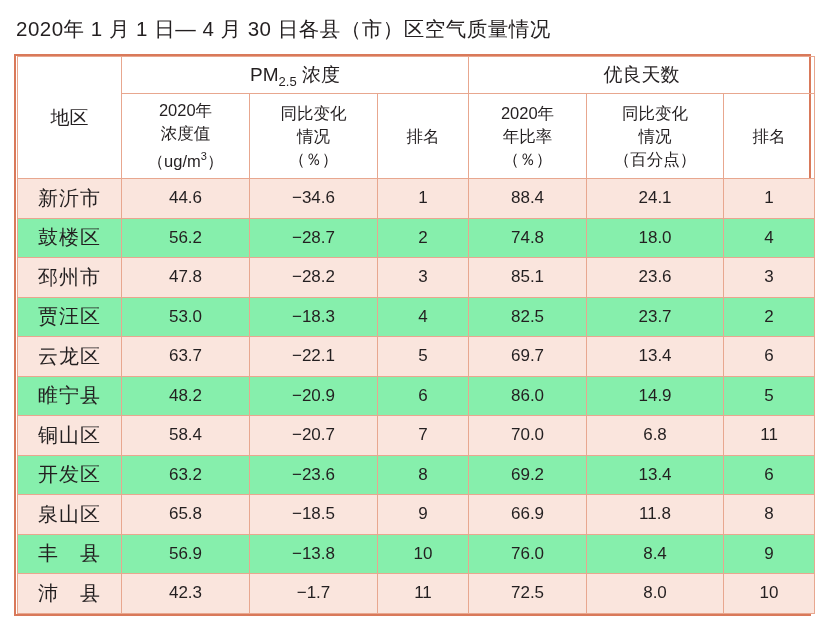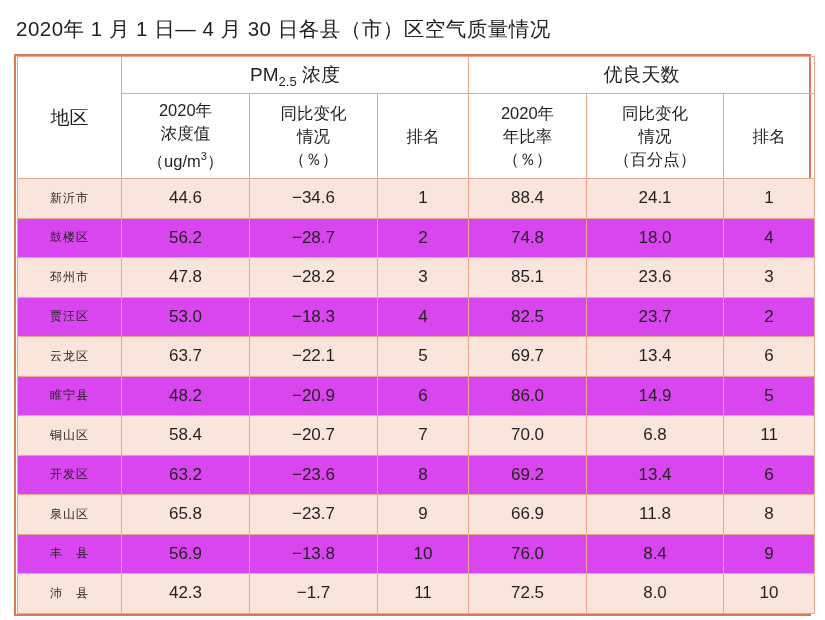--- a/index.html
+++ b/index.html
@@ -71,24 +71,24 @@
     font-size: 18px;
   }
   tbody tr td {
     height: 38.5px;
     font-size: 17px;
   }
   tbody tr.odd td {
     background: #fae5dd;
   }
   tbody tr.even td {
-    background: #d946ef;
+    background: #86efac;
   }
   td.region {
-    font-size: 12px;
+    font-size: 20px;
     letter-spacing: 1px;
   }
   .sub {
     font-size: 13px;
     vertical-align: sub;
   }
   .sup {
     font-size: 11px;
     vertical-align: super;
   }
@@ -212,21 +212,21 @@
             <td>63.2</td>
             <td>−23.6</td>
             <td>8</td>
             <td>69.2</td>
             <td>13.4</td>
             <td>6</td>
           </tr>
         <tr class="odd">
             <td class="region">泉山区</td>
             <td>65.8</td>
-            <td>−23.7</td>
+            <td>−18.5</td>
             <td>9</td>
             <td>66.9</td>
             <td>11.8</td>
             <td>8</td>
           </tr>
         <tr class="even">
             <td class="region">丰　县</td>
             <td>56.9</td>
             <td>−13.8</td>
             <td>10</td>

